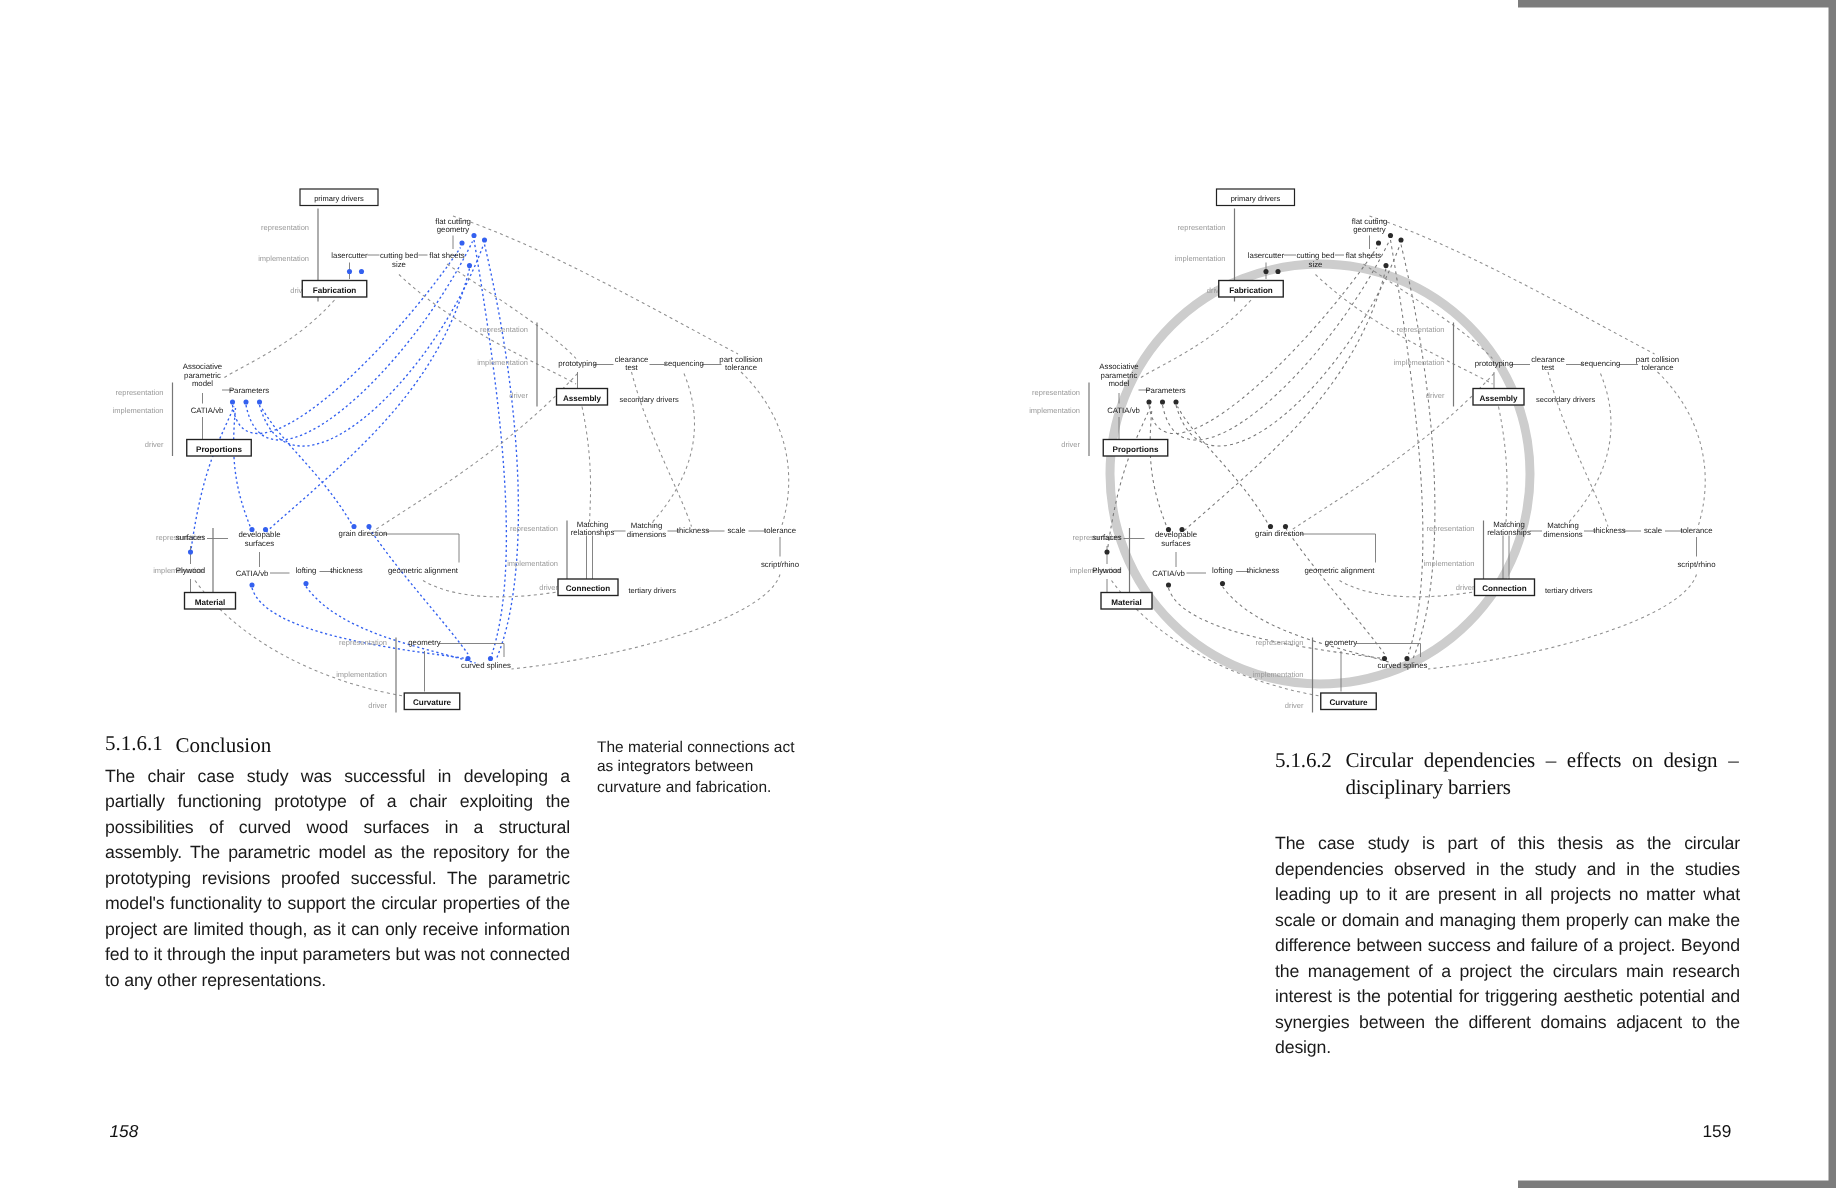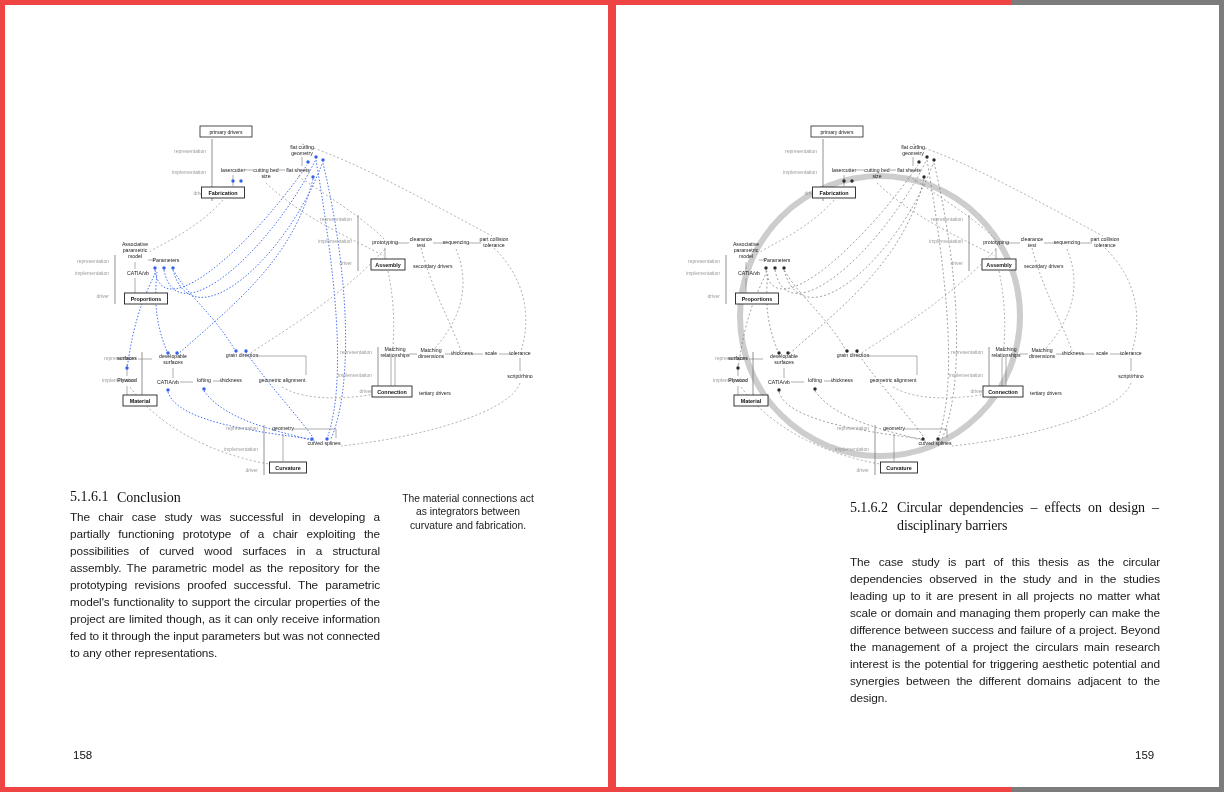--- a/index.html
+++ b/index.html
@@ -1,28 +1,28 @@
 <!DOCTYPE html>
 <html><head>
 <meta charset="utf-8">
 <style>
   html,body{margin:0;padding:0;background:#7c7c7c;}
-  .spread{position:relative;width:1012px;height:792px;background:#ef4444;font-family:"Liberation Sans",sans-serif;color:#1a1a1a;}
+  .spread{position:relative;width:1012px;height:792px;background:#ffffff;font-family:"Liberation Sans",sans-serif;color:#1a1a1a;}
   .page{position:absolute;top:5px;width:603px;height:782px;background:#ffffff;overflow:hidden;}
   .page-left{left:5px;}
   .page-right{left:616px;}
   .diagram{position:absolute;left:0;top:0;width:603px;height:782px;}
   svg text{font-family:"Liberation Sans",sans-serif;}
   .heading{position:absolute;display:flex;font-family:"Liberation Serif",serif;font-size:14px;color:#111;}
   .heading .num{width:47px;flex:0 0 47px;}
   .heading .ttl{width:262px;line-height:17.5px;}
   .bodycol{position:absolute;width:310px;font-size:11.8px;line-height:17px;letter-spacing:-0.1px;text-align:justify;color:#1a1a1a;}
   .bodycol p{margin:0;}
   .note{position:absolute;font-size:10.3px;line-height:13.4px;color:#1a1a1a;}
-  .note p{margin:0;text-align:center;}
+  .note p{margin:0;}
   .pagenum{position:absolute;font-size:11.5px;color:#111;}
 </style>
 </head>
 <body>
 
 <div class="spread">
 
   <div class="page page-left">
     <svg id="diagram-left" class="diagram" viewBox="0 0 603 782">
         <path d="M150,265 C158,325 255,230 302,160" fill="none" stroke="#3360ef" stroke-width="0.9" stroke-dasharray="1.5 1.8"></path>
@@ -180,21 +180,21 @@
     </div>
 
     <div class="bodycol" style="left:65px;top:504px;">
       <p>The chair case study was successful in developing a partially functioning prototype of a chair exploiting the possibilities of curved wood surfaces in a structural assembly. The parametric model as the repository for the prototyping revisions proofed successful. The parametric model's functionality to support the circular properties of the project are limited though, as it can only receive information fed to it through the input parameters but was not connected to any other representations.</p>
     </div>
 
     <div class="note" style="left:393px;top:487px;width:140px;">
       <p>The material connections act as integrators between curvature and fabrication.</p>
     </div>
 
-    <div class="pagenum" style="left:68px;top:744px;">158</div>
+    <div class="pagenum" style="left:68px;top:744px;font-style:italic;">158</div>
   </div>
 
   <div class="page page-right">
     <svg id="diagram-right" class="diagram" viewBox="0 0 603 782">
         <circle cx="264" cy="311" r="140" fill="none" stroke="#cdcdcd" stroke-width="6"></circle>
         <path d="M150,265 C158,325 255,230 302,160" fill="none" stroke="#777777" stroke-width="0.7" stroke-dasharray="2 2.2"></path>
         <path d="M159,265 C172,332 268,242 310,156" fill="none" stroke="#777777" stroke-width="0.7" stroke-dasharray="2 2.2"></path>
         <path d="M168,265 C188,338 282,252 317,159" fill="none" stroke="#777777" stroke-width="0.7" stroke-dasharray="2 2.2"></path>
         <path d="M308,174 C288,255 228,300 172,350" fill="none" stroke="#777777" stroke-width="0.7" stroke-dasharray="2 2.2"></path>
         <path d="M311,155 C330,268 342,372 323,431" fill="none" stroke="#777777" stroke-width="0.7" stroke-dasharray="2 2.2"></path>

